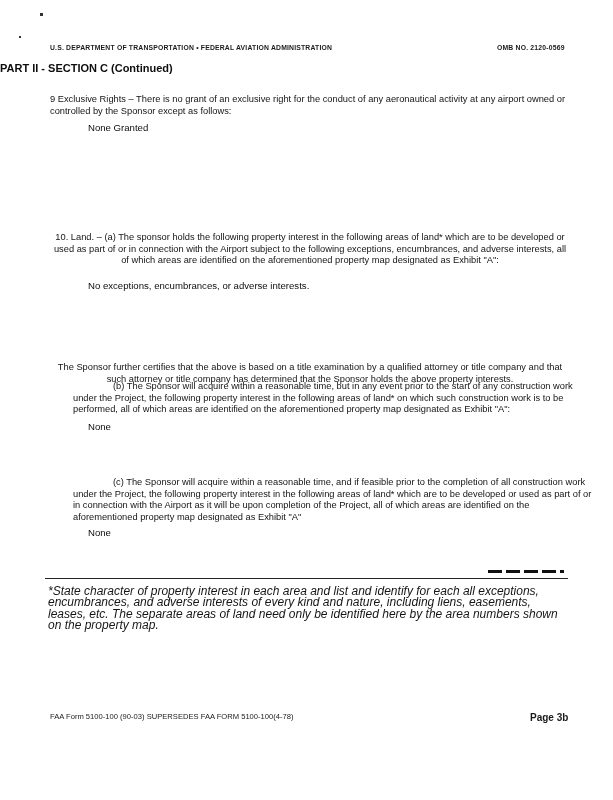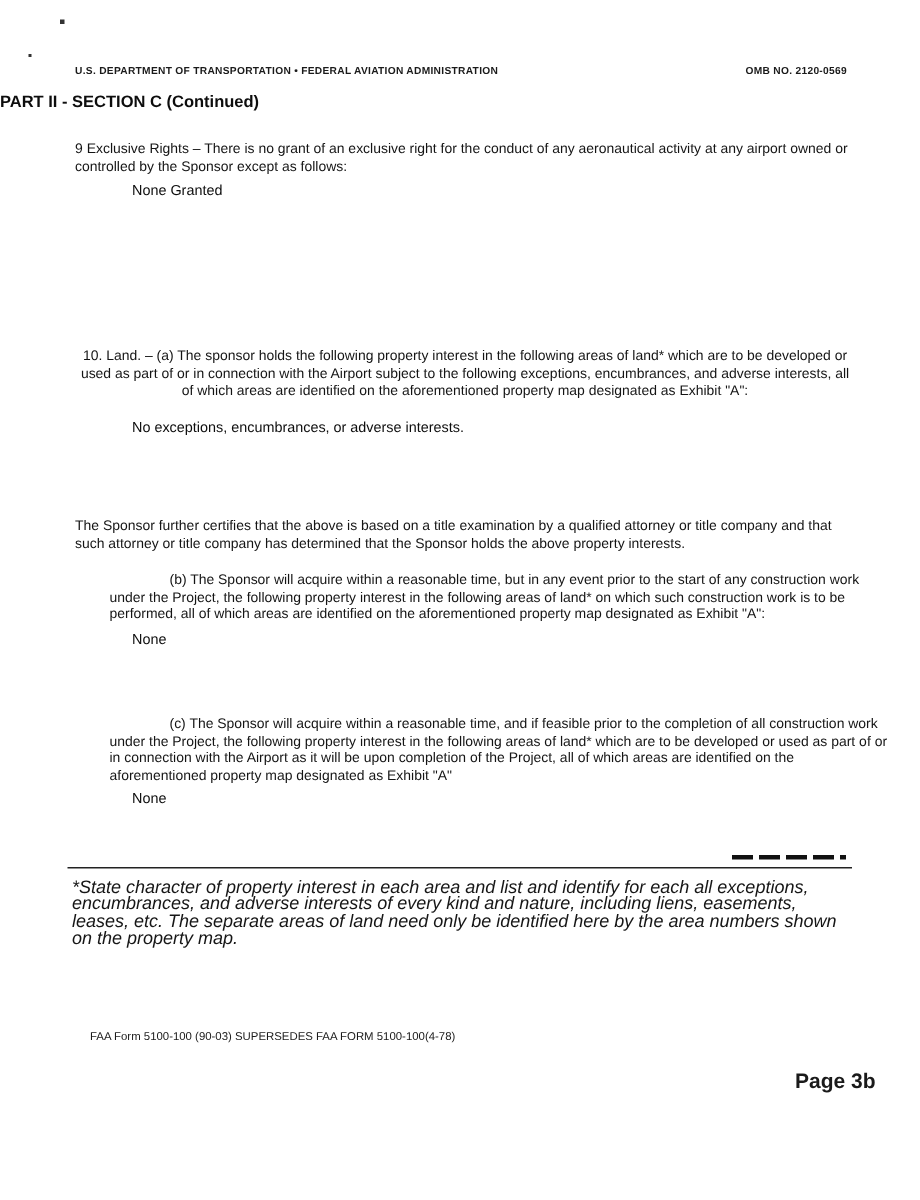--- a/index.html
+++ b/index.html
@@ -60,26 +60,26 @@
   }
   .footnote {
     left: 48px; top: 586px; width: 520px;
     font-size: 12px; line-height: 11.4px;
     font-style: italic;
     color: #161616;
   }
 
   
   .ftr-left {
-    left: 50px; top: 686px; width: 420px;
-    font-size: 7.6px; color: #1a1a1a; margin-left: 10px;
+    left: 50px; top: 712px; width: 420px;
+    font-size: 7.6px; color: #1a1a1a;
   }
   .ftr-right {
     left: 530px; top: 712px; width: 70px;
-    font-size: 14px; font-weight: bold; color: #1a1a1a;
+    font-size: 10px; font-weight: bold; color: #1a1a1a;
   }
 
   
   .speck { background: #333; }
   .speck1 { left: 40px; top: 13px; width: 3px; height: 3px; }
   .speck2 { left: 19px; top: 36px; width: 2px; height: 2px; }
 </style>
 </head>
 <body>
 
@@ -92,21 +92,21 @@
   <div class="abs hdr-right">OMB NO. 2120-0569</div>
 
   <div class="abs doc-title">PART II - SECTION C (Continued)</div>
 
   <div class="abs para" style="top:94px;">9  Exclusive Rights – There is no grant of an exclusive right for the conduct of any aeronautical activity at any airport owned or controlled by the Sponsor except as follows:</div>
   <div class="abs answer" style="top:122px;">None Granted</div>
 
   <div class="abs para" style="top:232px;text-align:center;">10. Land. – (a) The sponsor holds the following property interest in the following areas of land* which are to be developed or used as part of or in connection with the Airport subject to the following exceptions, encumbrances, and adverse interests, all of which areas are identified on the aforementioned property map designated as Exhibit "A":</div>
   <div class="abs answer" style="top:280px;">No exceptions, encumbrances, or adverse interests.</div>
 
-  <div class="abs para" style="top:345px;">The Sponsor further certifies that the above is based on a title examination by a qualified attorney or title company and that such attorney or title company has determined that the Sponsor holds the above property interests.</div>
+  <div class="abs para" style="top:362px;text-align:center;">The Sponsor further certifies that the above is based on a title examination by a qualified attorney or title company and that such attorney or title company has determined that the Sponsor holds the above property interests.</div>
 
   <div class="abs para indent-first" style="top:381px;">(b) The Sponsor will acquire within a reasonable time, but in any event prior to the start of any construction work under the Project, the following property interest in the following areas of land* on which such construction work is to be performed, all of which areas are identified on the aforementioned property map designated as Exhibit "A":</div>
   <div class="abs answer" style="top:421px;">None</div>
 
   <div class="abs para indent-first" style="top:477px;">(c) The Sponsor will acquire within a reasonable time, and if feasible prior to the completion of all construction work under the Project, the following property interest in the following areas of land* which are to be developed or used as part of or in connection with the Airport as it will be upon completion of the Project, all of which areas are identified on the aforementioned property map designated as Exhibit "A"</div>
   <div class="abs answer" style="top:527px;">None</div>
 
   <div class="abs pre-rule-dash"></div>
   <div class="abs rule"></div>
 

